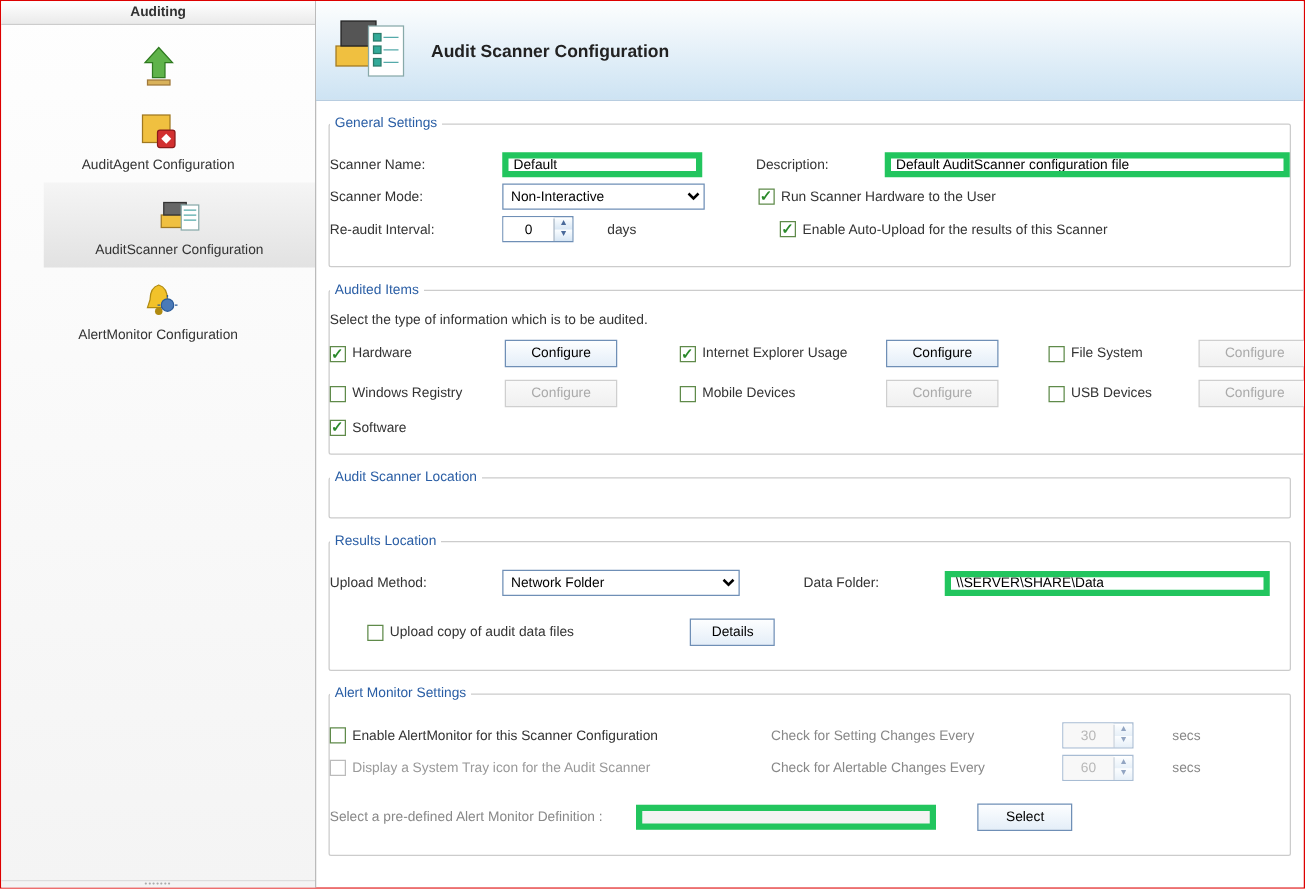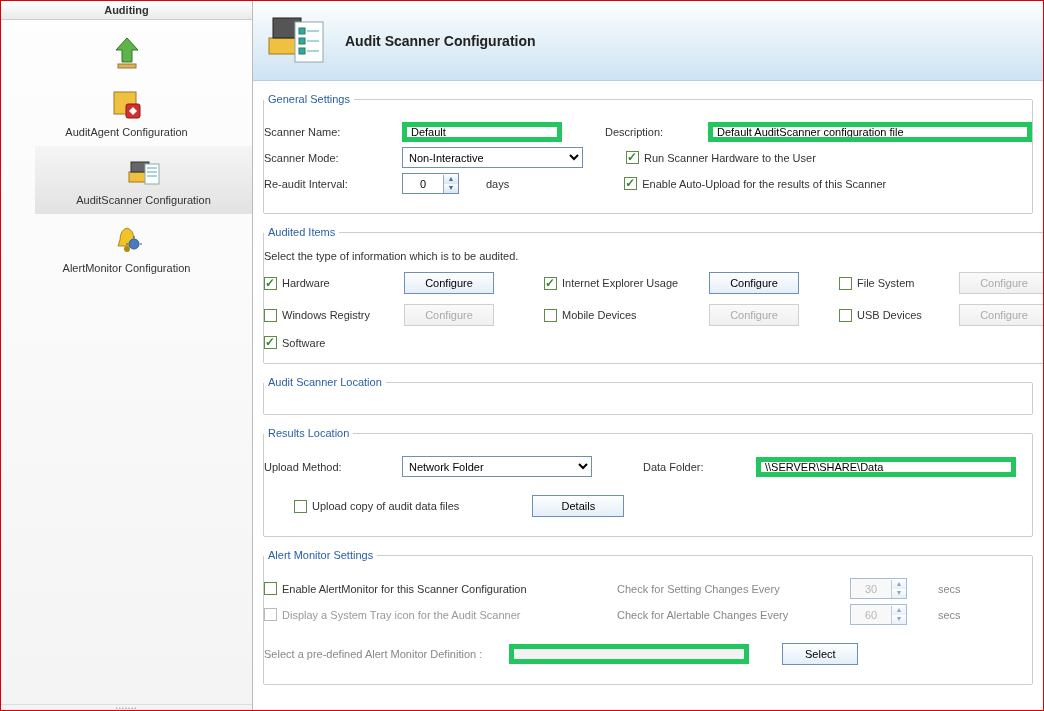--- a/index.html
+++ b/index.html
@@ -117,21 +117,21 @@
       <fieldset>
         <legend>General Settings</legend>
         <div class="row">
           <span class="lbl">Scanner Name:</span>
           <input type="text" style="width: 160px;" value="Default">
           <span class="lbl" style="width:80px;margin-left:20px">Description:</span>
           <input type="text" style="flex: 1 1 0%;" value="Default AuditScanner configuration file">
         </div>
         <div class="row">
           <span class="lbl">Scanner Mode:</span>
-          <select style="width:181px"><option>Non-Interactive</option></select>
+          <select style="width:162px"><option>Non-Interactive</option></select>
           <span style="margin-left:20px" class="chk">
               <span class="box checked"></span>
               <span>Run Scanner Hardware to the User</span>
             </span>
         </div>
         <div class="row">
           <span class="lbl">Re-audit Interval:</span>
           <span class="spin">
             <input type="text" value="0" style="">
             <span class="btns">
@@ -204,21 +204,21 @@
           <span class="lbl">Upload Method:</span>
           <select style="width:190px"><option>Network Folder</option></select>
           <span style="margin-left:28px;width:90px">Data Folder:</span>
           <input type="text" style="width: 260px;" value="\\SERVER\SHARE\Data">
         </div>
         <div class="row" style="margin-top:18px;padding-left:30px">
           <span class="chk">
               <span class="box"></span>
               <span>Upload copy of audit data files</span>
             </span>
-          <button class="btn" style="margin-left:50px;width:92px">Details</button>
+          <button class="btn" style="margin-left:70px;width:68px">Details</button>
         </div>
       </fieldset>
 
       <fieldset>
         <legend>Alert Monitor Settings</legend>
         <div class="row">
           <span class="chk" style="width:330px">
               <span class="box"></span>
               <span>Enable AlertMonitor for this Scanner Configuration</span>
             </span>

